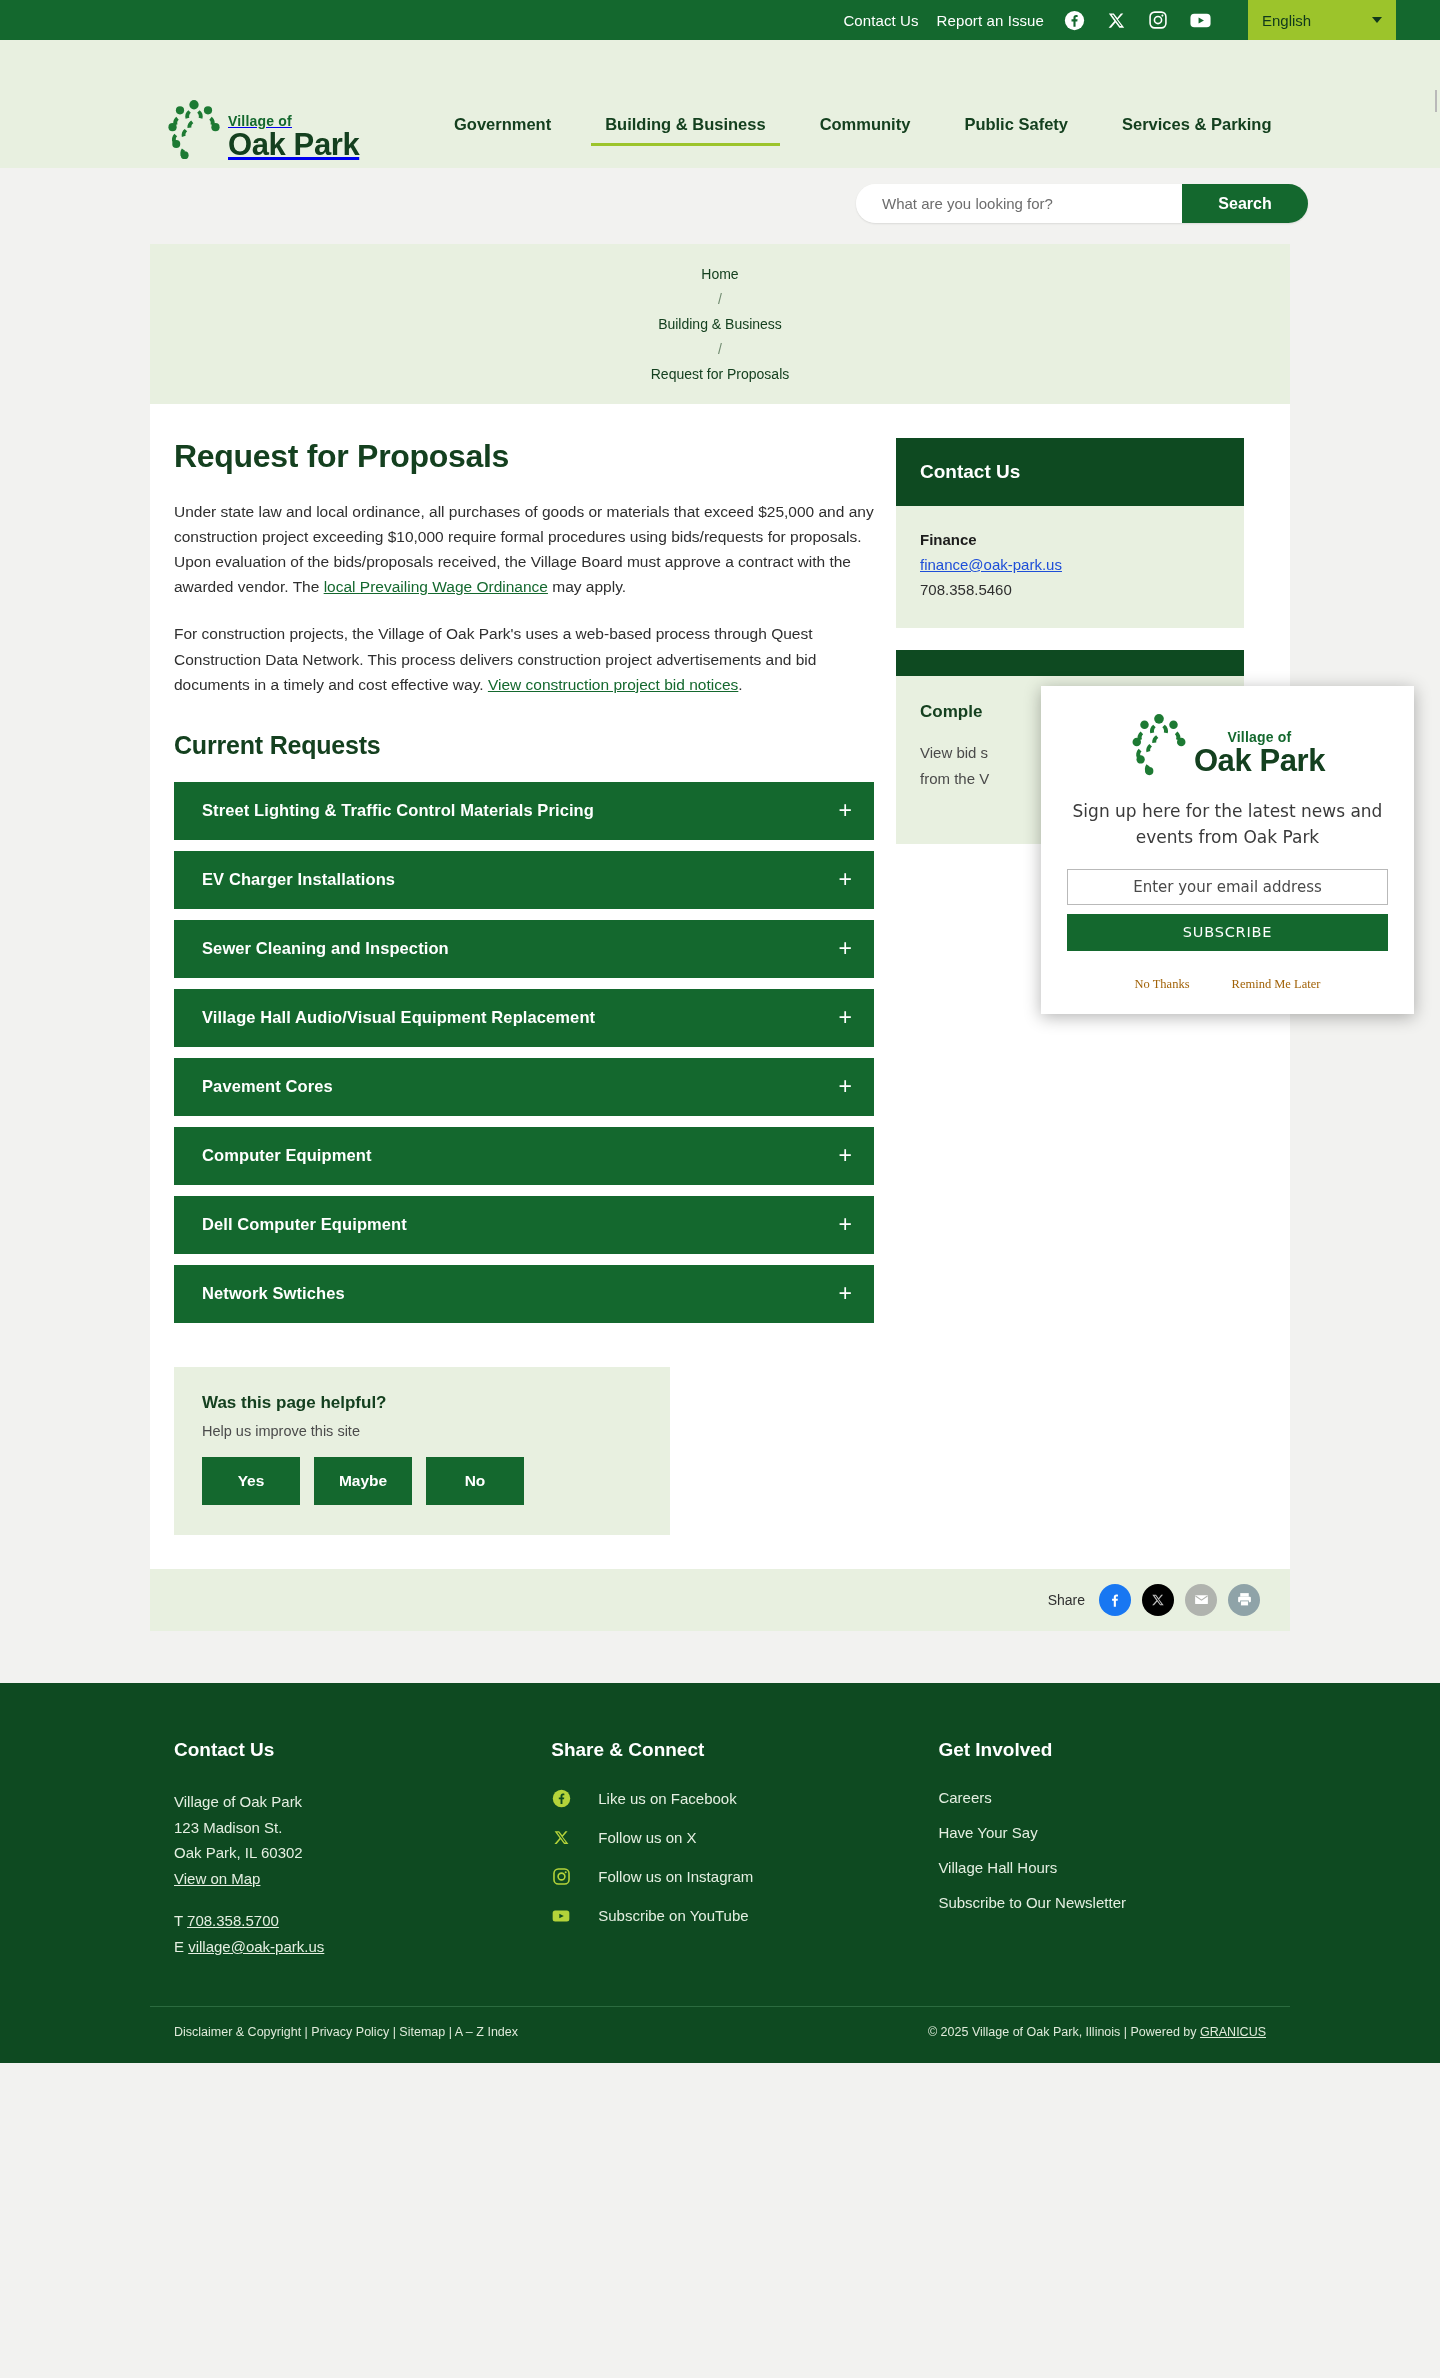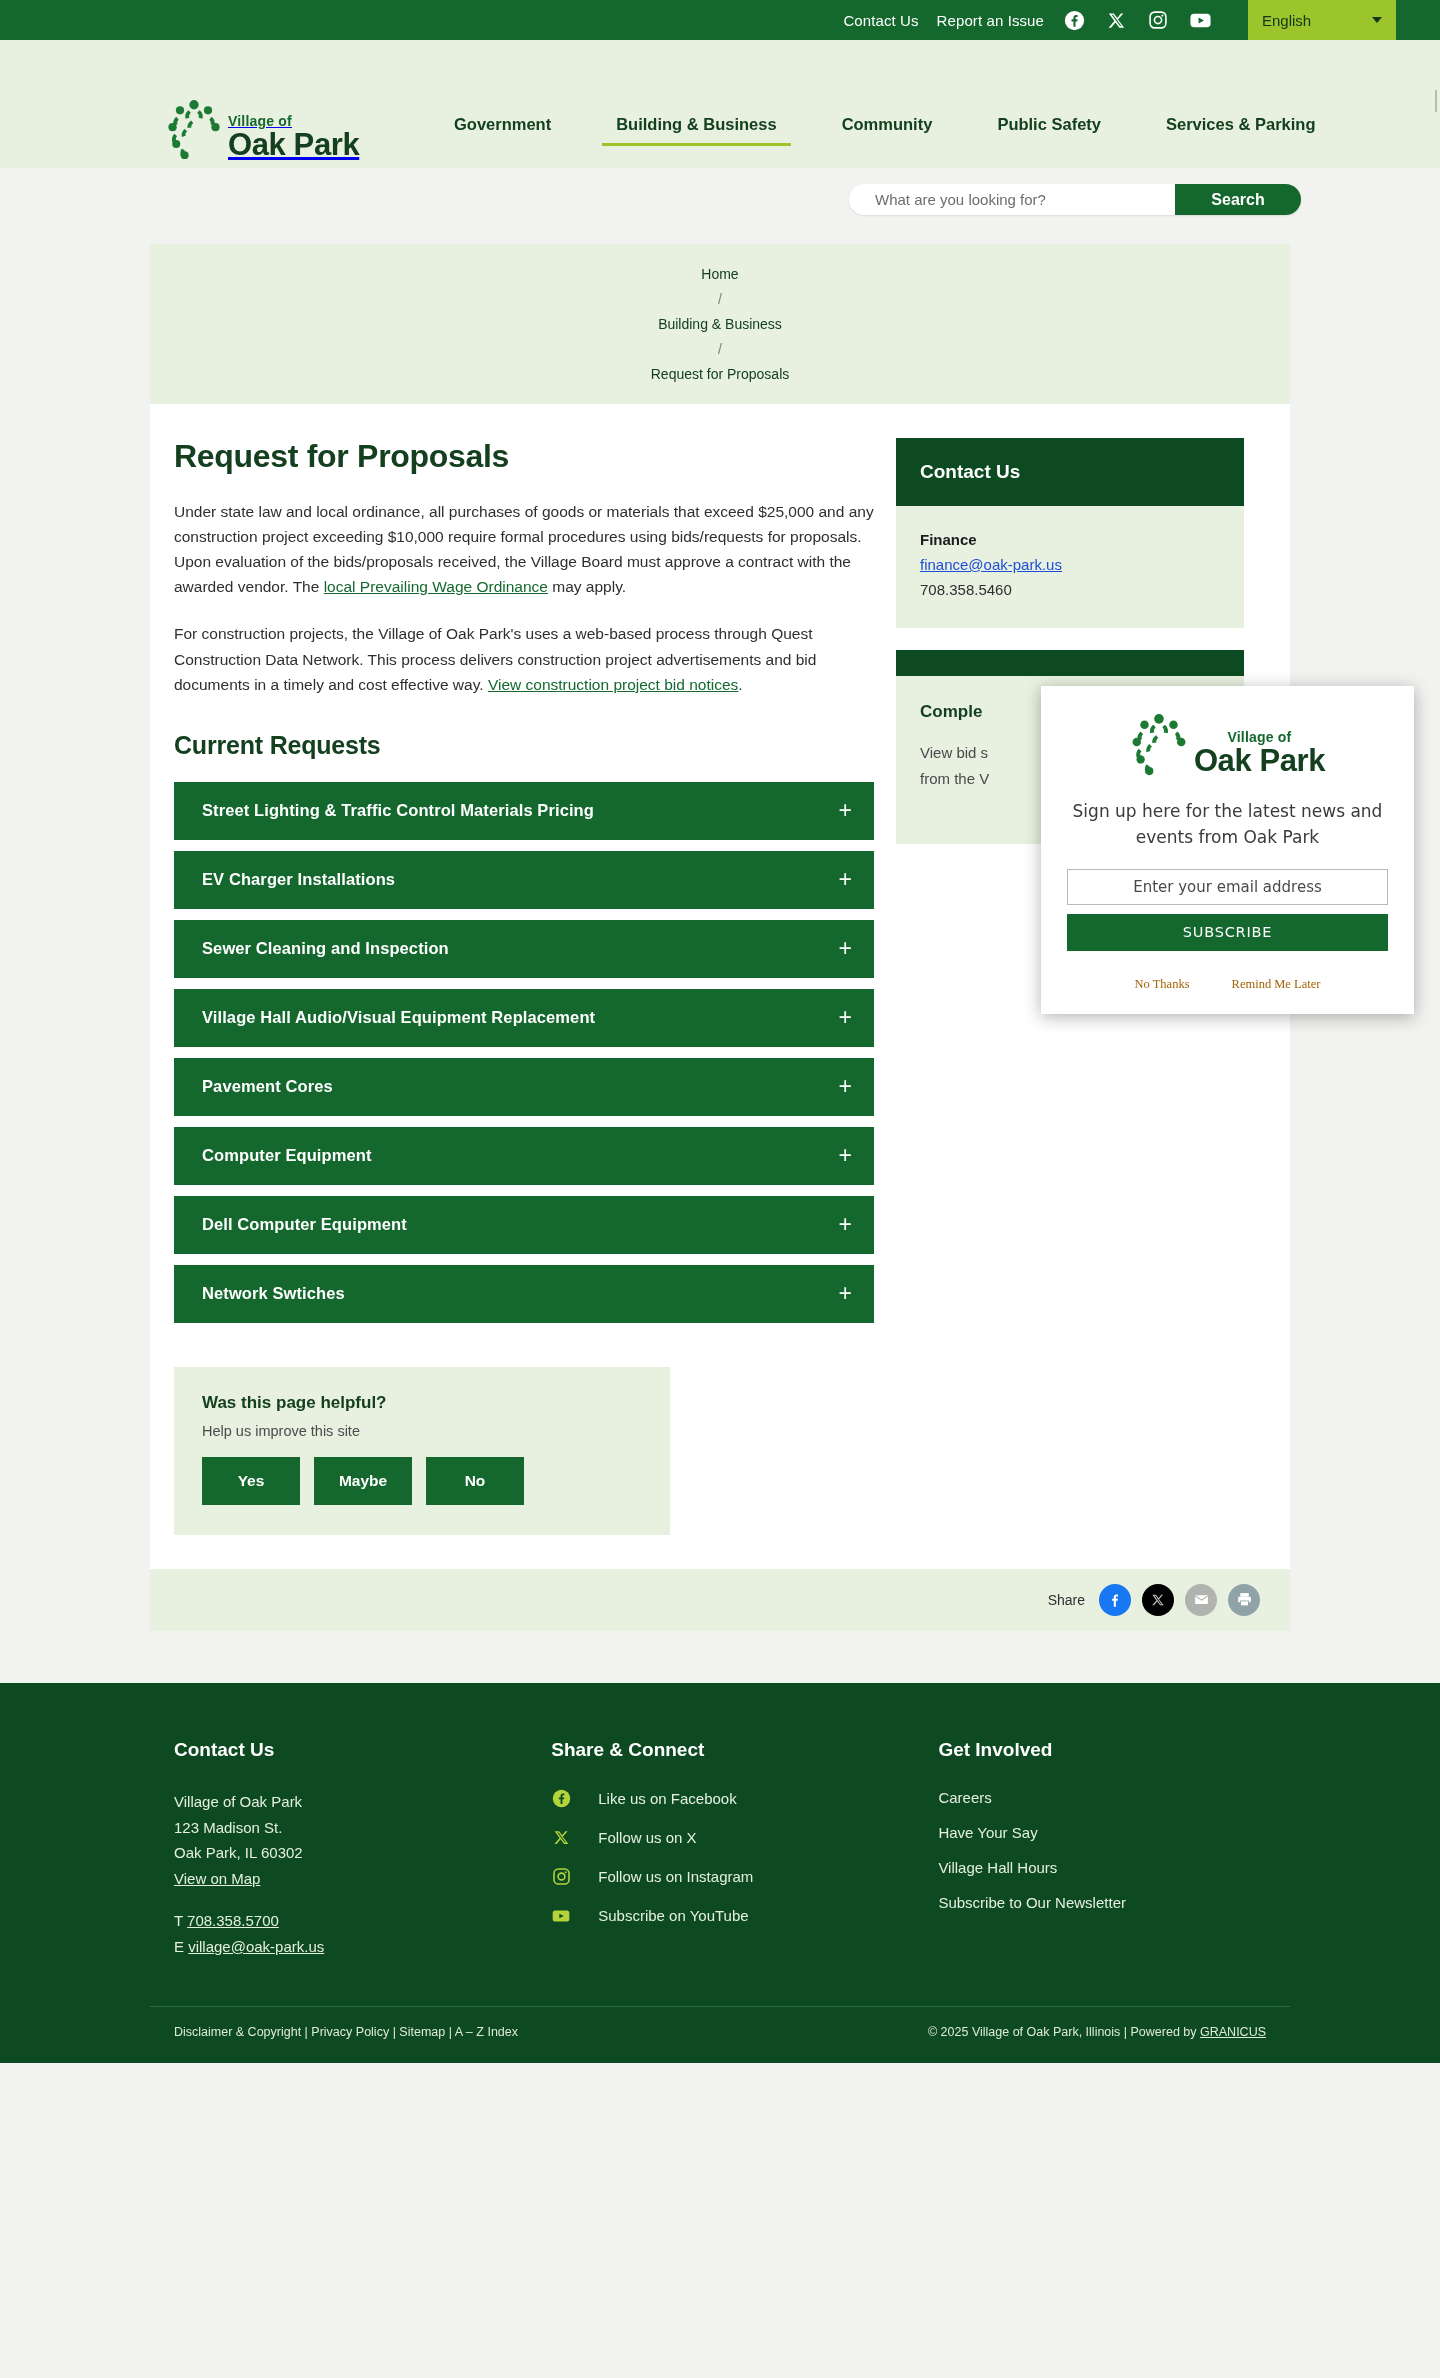--- a/index.html
+++ b/index.html
@@ -82,21 +82,21 @@
   }
   .logo-oak {
     font-size: 31px; color: #14401f; font-weight: 700;
     letter-spacing: -.4px; line-height: 1;
   }
   .mainnav {
     position: absolute;
     left: 430px;
     bottom: 22px;
     display: flex;
-    gap: 17px;
+    gap: 6px;
   }
   .nav-item {
     color: #14401f;
     font-size: 16.5px;
     font-weight: 700;
     text-decoration: none;
     padding: 0 24px 12px 24px;
     white-space: nowrap;
     position: relative;
   }
@@ -109,25 +109,25 @@
   }
 
   
   .searchrow {
     background: #f2f2f0;
     height: 76px;
     position: relative;
   }
   .searchbox {
     position: absolute;
-    right: 139px;
+    right: 132px;
     top: 16px;
     display: flex;
     width: 452px;
-    height: 31px;
+    height: 39px;
     border-radius: 23px;
     overflow: hidden;
     box-shadow: 0 1px 2px rgba(0,0,0,.10);
   }
   .searchbox input {
     flex: 1;
     border: none;
     outline: none;
     padding: 0 26px;
     font-size: 15px;

